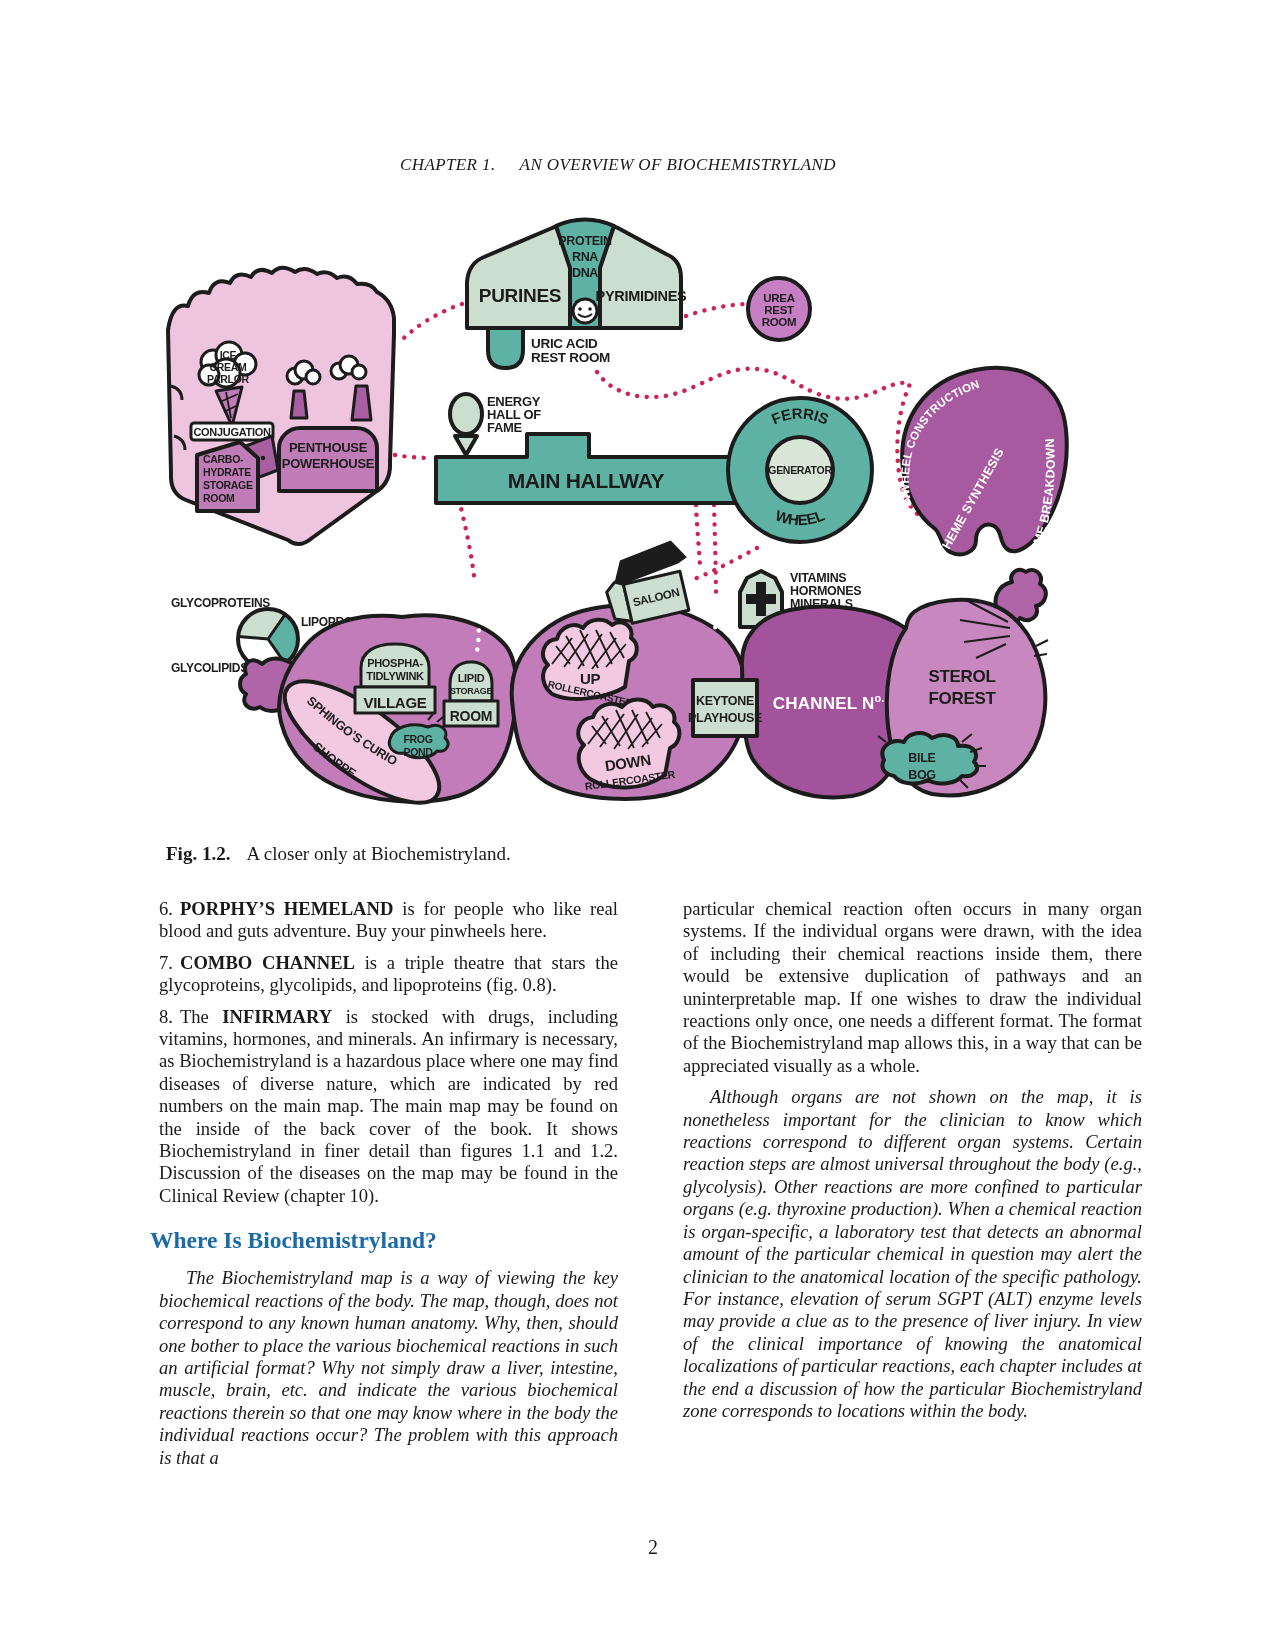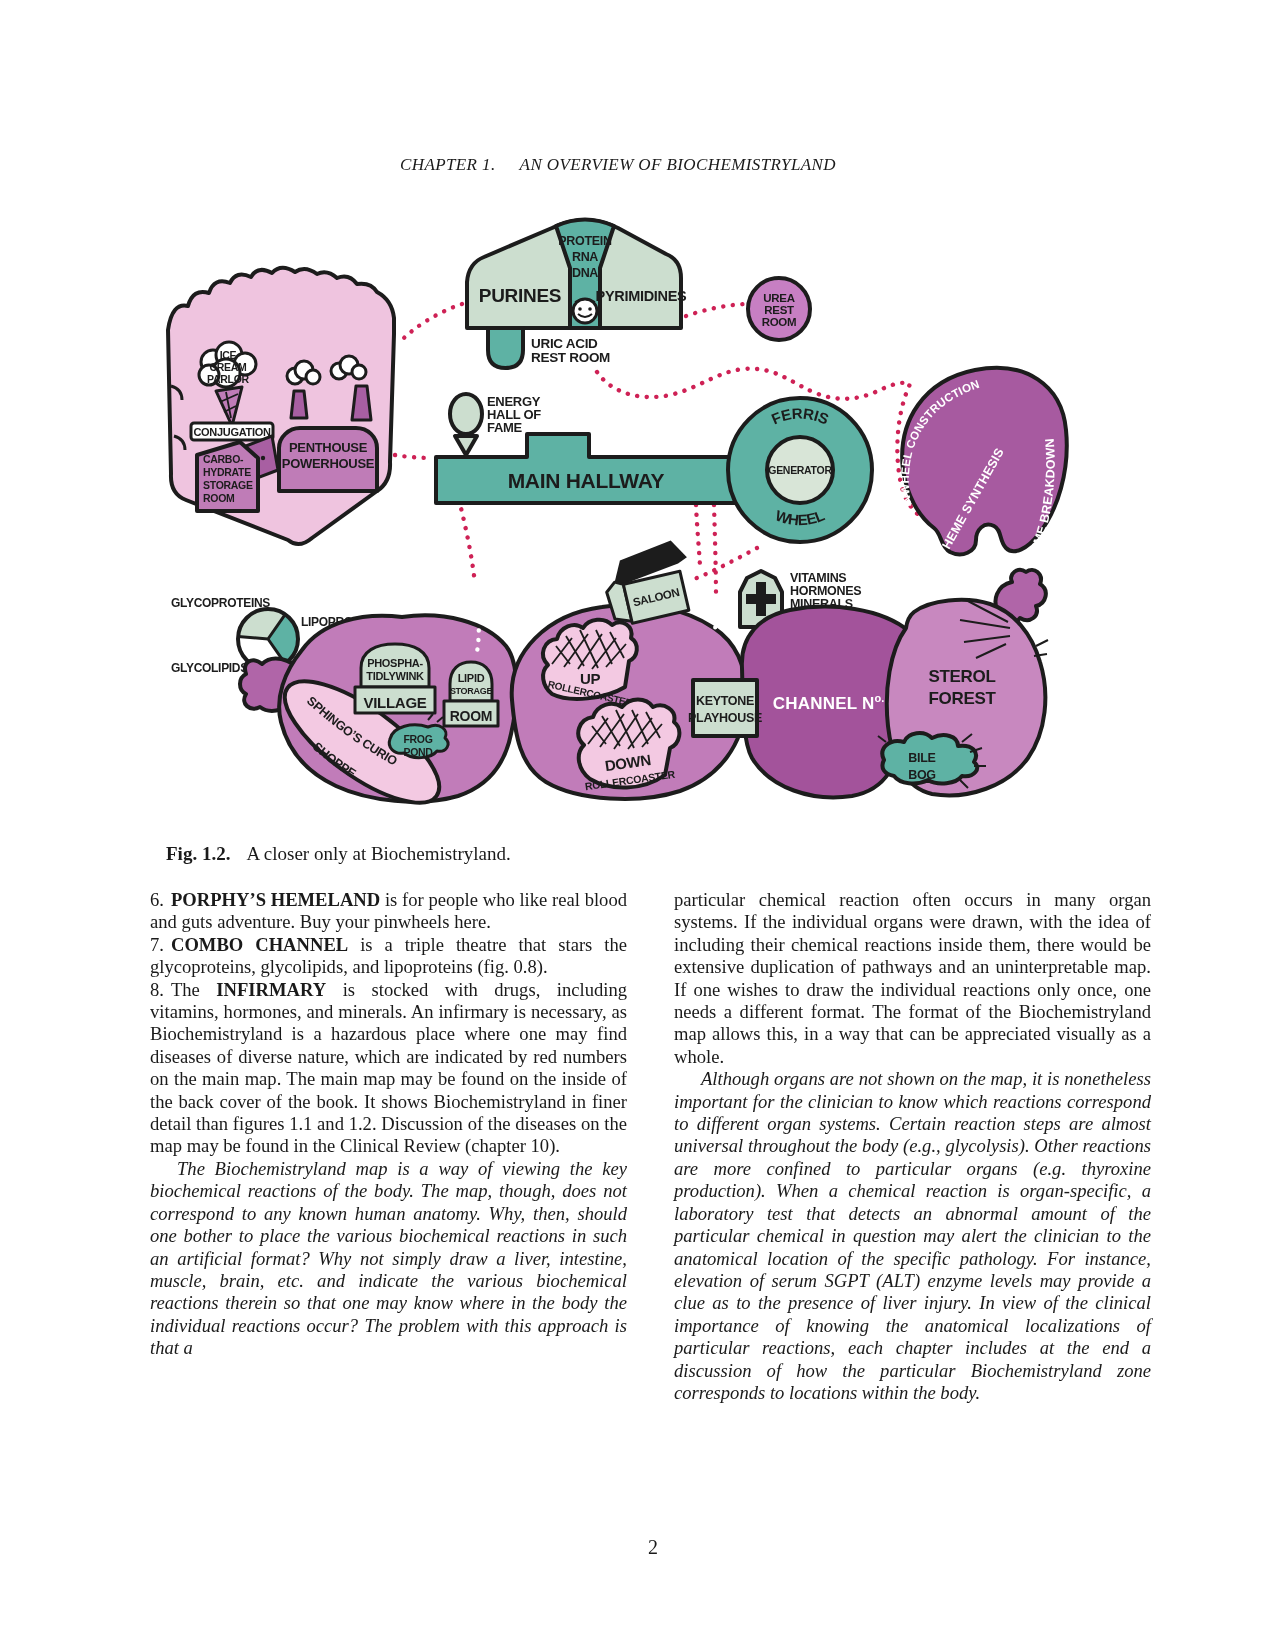--- a/index.html
+++ b/index.html
@@ -7,21 +7,21 @@
         font-family:"Liberation Serif",serif;color:#1a1a1a;}
   .chapter{position:absolute;left:360px;top:155px;font-style:italic;font-size:17px;
            letter-spacing:0.4px;white-space:nowrap;margin-left:40px;}
   .chapter .gap{display:inline-block;width:24px;}
   .mapsvg{position:absolute;left:140px;top:205px;}
   .caption{position:absolute;left:150px;top:843px;font-size:19px;}
   .caption b{margin-right:16px;margin-left:16px;}
   .col{position:absolute;width:477px;font-size:18.6px;line-height:22.4px;text-align:justify;}
   .col-left{left:150px;top:889px;}
   .col-right{left:674px;top:889px;}
-  .col p{margin:0;}
+  .col p{margin:9px;}
   .col p.indent{text-indent:27px;font-style:italic;}
   .num{margin-right:7px;}
   h2.q{color:#1d6ba5;font-size:23.5px;line-height:26px;margin:20px 0 14px 0;
        font-family:"Liberation Serif",serif;font-weight:bold;}
   .pagenum{position:absolute;left:648px;top:1536px;font-size:20px;}
   
   .o4{stroke:#1c1c1c;stroke-width:4;stroke-linejoin:round;}
   .o3{stroke:#1c1c1c;stroke-width:3;stroke-linejoin:round;}
   .o2{stroke:#1c1c1c;stroke-width:2;stroke-linejoin:round;}
   .lbl{font-family:"Liberation Sans",sans-serif;font-weight:bold;fill:#1c1c1c;letter-spacing:-0.3px;}
@@ -269,20 +269,21 @@
       <path class="dotsw" d="M716,608 L715,636"></path>
     </g>
   </svg>
 
   <div class="caption"><b>Fig. 1.2.</b><span>A closer only at Biochemistryland.</span></div>
 
   <div class="col col-left">
     <p><span class="num">6.</span><b>PORPHY’S HEMELAND</b><span> is for people who like real blood and guts adventure. Buy your pinwheels here.</span></p>
     <p><span class="num">7.</span><b>COMBO CHANNEL</b><span> is a triple theatre that stars the glycoproteins, glycolipids, and lipoproteins (fig. 0.8).</span></p>
     <p><span class="num">8.</span><span>The </span><b>INFIRMARY</b><span> is stocked with drugs, including vitamins, hormones, and minerals. An infirmary is necessary, as Biochemistryland is a hazardous place where one may find diseases of diverse nature, which are indicated by red numbers on the main map. The main map may be found on the inside of the back cover of the book. It shows Biochemistryland in finer detail than figures 1.1 and 1.2. Discussion of the diseases on the map may be found in the Clinical Review (chapter 10).</span></p>
+    <h2 class="q">Where Is Biochemistryland?</h2>
     <p class="indent">The Biochemistryland map is a way of viewing the key biochemical reactions of the body. The map, though, does not correspond to any known human anatomy. Why, then, should one bother to place the various biochemical reactions in such an artificial format? Why not simply draw a liver, intestine, muscle, brain, etc. and indicate the various biochemical reactions therein so that one may know where in the body the individual reactions occur? The problem with this approach is that a</p>
   </div>
 
   <div class="col col-right">
     <p>particular chemical reaction often occurs in many organ systems. If the individual organs were drawn, with the idea of including their chemical reactions inside them, there would be extensive duplication of pathways and an uninterpretable map. If one wishes to draw the individual reactions only once, one needs a different format. The format of the Biochemistryland map allows this, in a way that can be appreciated visually as a whole.</p>
     <p class="indent">Although organs are not shown on the map, it is nonetheless important for the clinician to know which reactions correspond to different organ systems. Certain reaction steps are almost universal throughout the body (e.g., glycolysis). Other reactions are more confined to particular organs (e.g. thyroxine production). When a chemical reaction is organ-specific, a laboratory test that detects an abnormal amount of the particular chemical in question may alert the clinician to the anatomical location of the specific pathology. For instance, elevation of serum SGPT (ALT) enzyme levels may provide a clue as to the presence of liver injury. In view of the clinical importance of knowing the anatomical localizations of particular reactions, each chapter includes at the end a discussion of how the particular Biochemistryland zone corresponds to locations within the body.</p>
   </div>
 
   <div class="pagenum">2</div>
 

